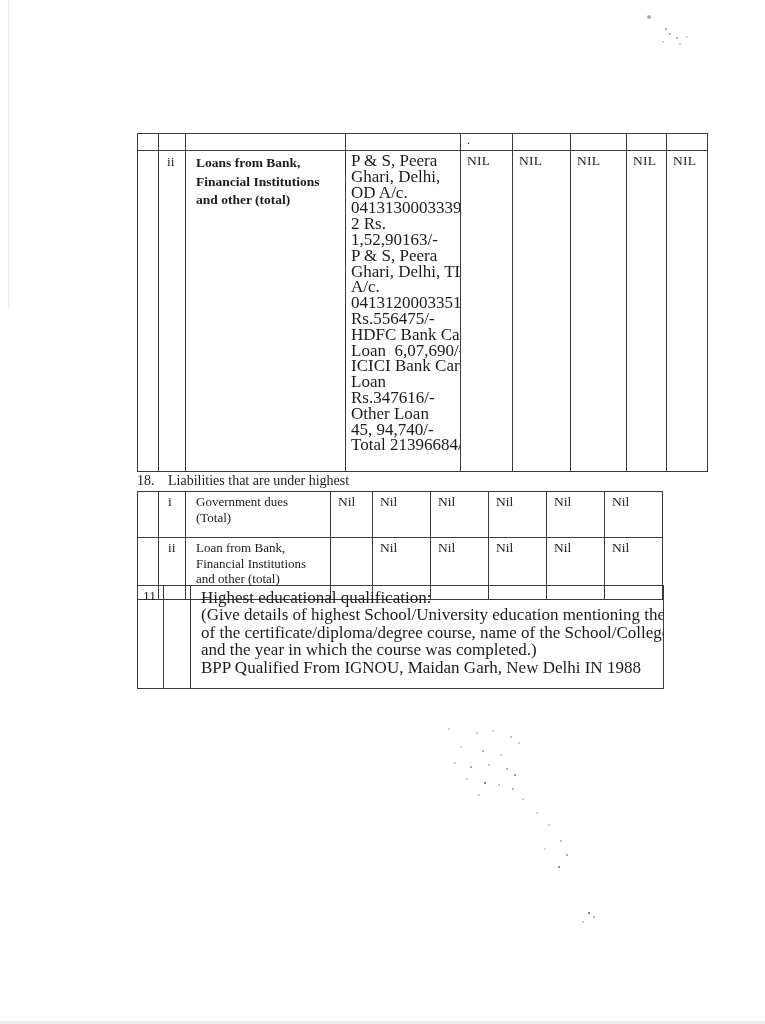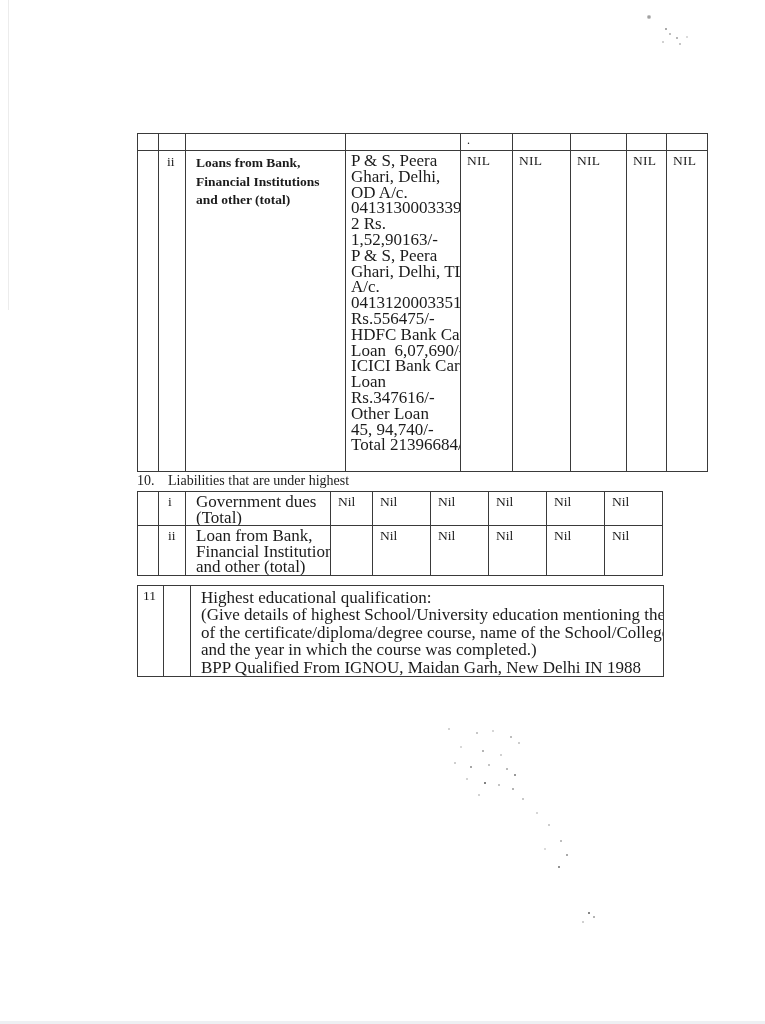--- a/index.html
+++ b/index.html
@@ -14,39 +14,39 @@
   table.doc{
     position:absolute;
     border-collapse:collapse;
     table-layout:fixed;
     font-size:13.5px;
     color:#1b1b1b;
   }
   table.doc td{
     border:1.5px solid #3a3a3a;
     vertical-align:top;
-    padding:1px 4px 0 7px;
+    padding:1px 4px 12px 7px;
     overflow:hidden;
   }
   
   #t1{left:137px;top:133px;width:570px;height:339px;}
   #t1 tr.partial td{height:16px;padding:0 0 0 6px;font-size:12px;line-height:13px;}
   #t1 td.desc{line-height:18.5px;white-space:pre;padding-left:10px;padding-top:3px;font-weight:bold;}
   #t1 td.details{font-size:17px;line-height:15.8px;white-space:pre;padding-left:5px;padding-top:2px;}
   #t1 td.val{padding-top:2px;padding-left:6px;letter-spacing:.3px;}
   #t1 td.lbl{padding-left:8px;padding-top:3px;}
   
   .sec-title{
     position:absolute;left:137px;top:473px;
     font-size:14px;white-space:nowrap;
   }
   .sec-title .num{display:inline-block;width:31px;}
   
   #t2{left:137px;top:491px;width:525px;height:77px;}
-  #t2 td.desc{font-size:17px;line-height:15.6px;white-space:pre;padding-left:10px;padding-top:2px;}
+  #t2 td.desc{font-size:13px;line-height:15.6px;white-space:pre;padding-left:10px;padding-top:2px;}
   #t2 td.val{padding-top:2px;padding-left:7px;}
   #t2 td.lbl{padding-left:9px;padding-top:2px;}
   #t2 tr.r1 td{height:27px;}
   
   #t3{left:137px;top:585px;width:526px;height:69px;}
   #t3 td.text{font-size:17px;line-height:17.4px;white-space:pre;padding-left:10px;padding-top:3px;}
   #t3 td.lbl{padding-left:5px;padding-top:2px;}
   
   .artifact{position:absolute;pointer-events:none;}
   .dot{width:2px;height:2px;border-radius:50%;background:#9a9a9a;}
@@ -128,21 +128,21 @@
       <td class="val">NIL</td>
       <td class="val">NIL</td>
       <td class="val">NIL</td>
       <td class="val">NIL</td>
       <td class="val">NIL</td>
     </tr>
   </tbody>
     </table>
 
   <div class="sec-title">
-    <span class="num">10.</span><span>Liabilities that are under highest</span>
+    <span class="num">18.</span><span>Liabilities that are under highest</span>
   </div>
 
   <table class="doc" id="t2">
     <colgroup>
       <col style="width:21px">
         <col style="width:27px">
         <col style="width:145px">
       <col style="width:42px">
         <col style="width:58px">
         <col style="width:58px">

